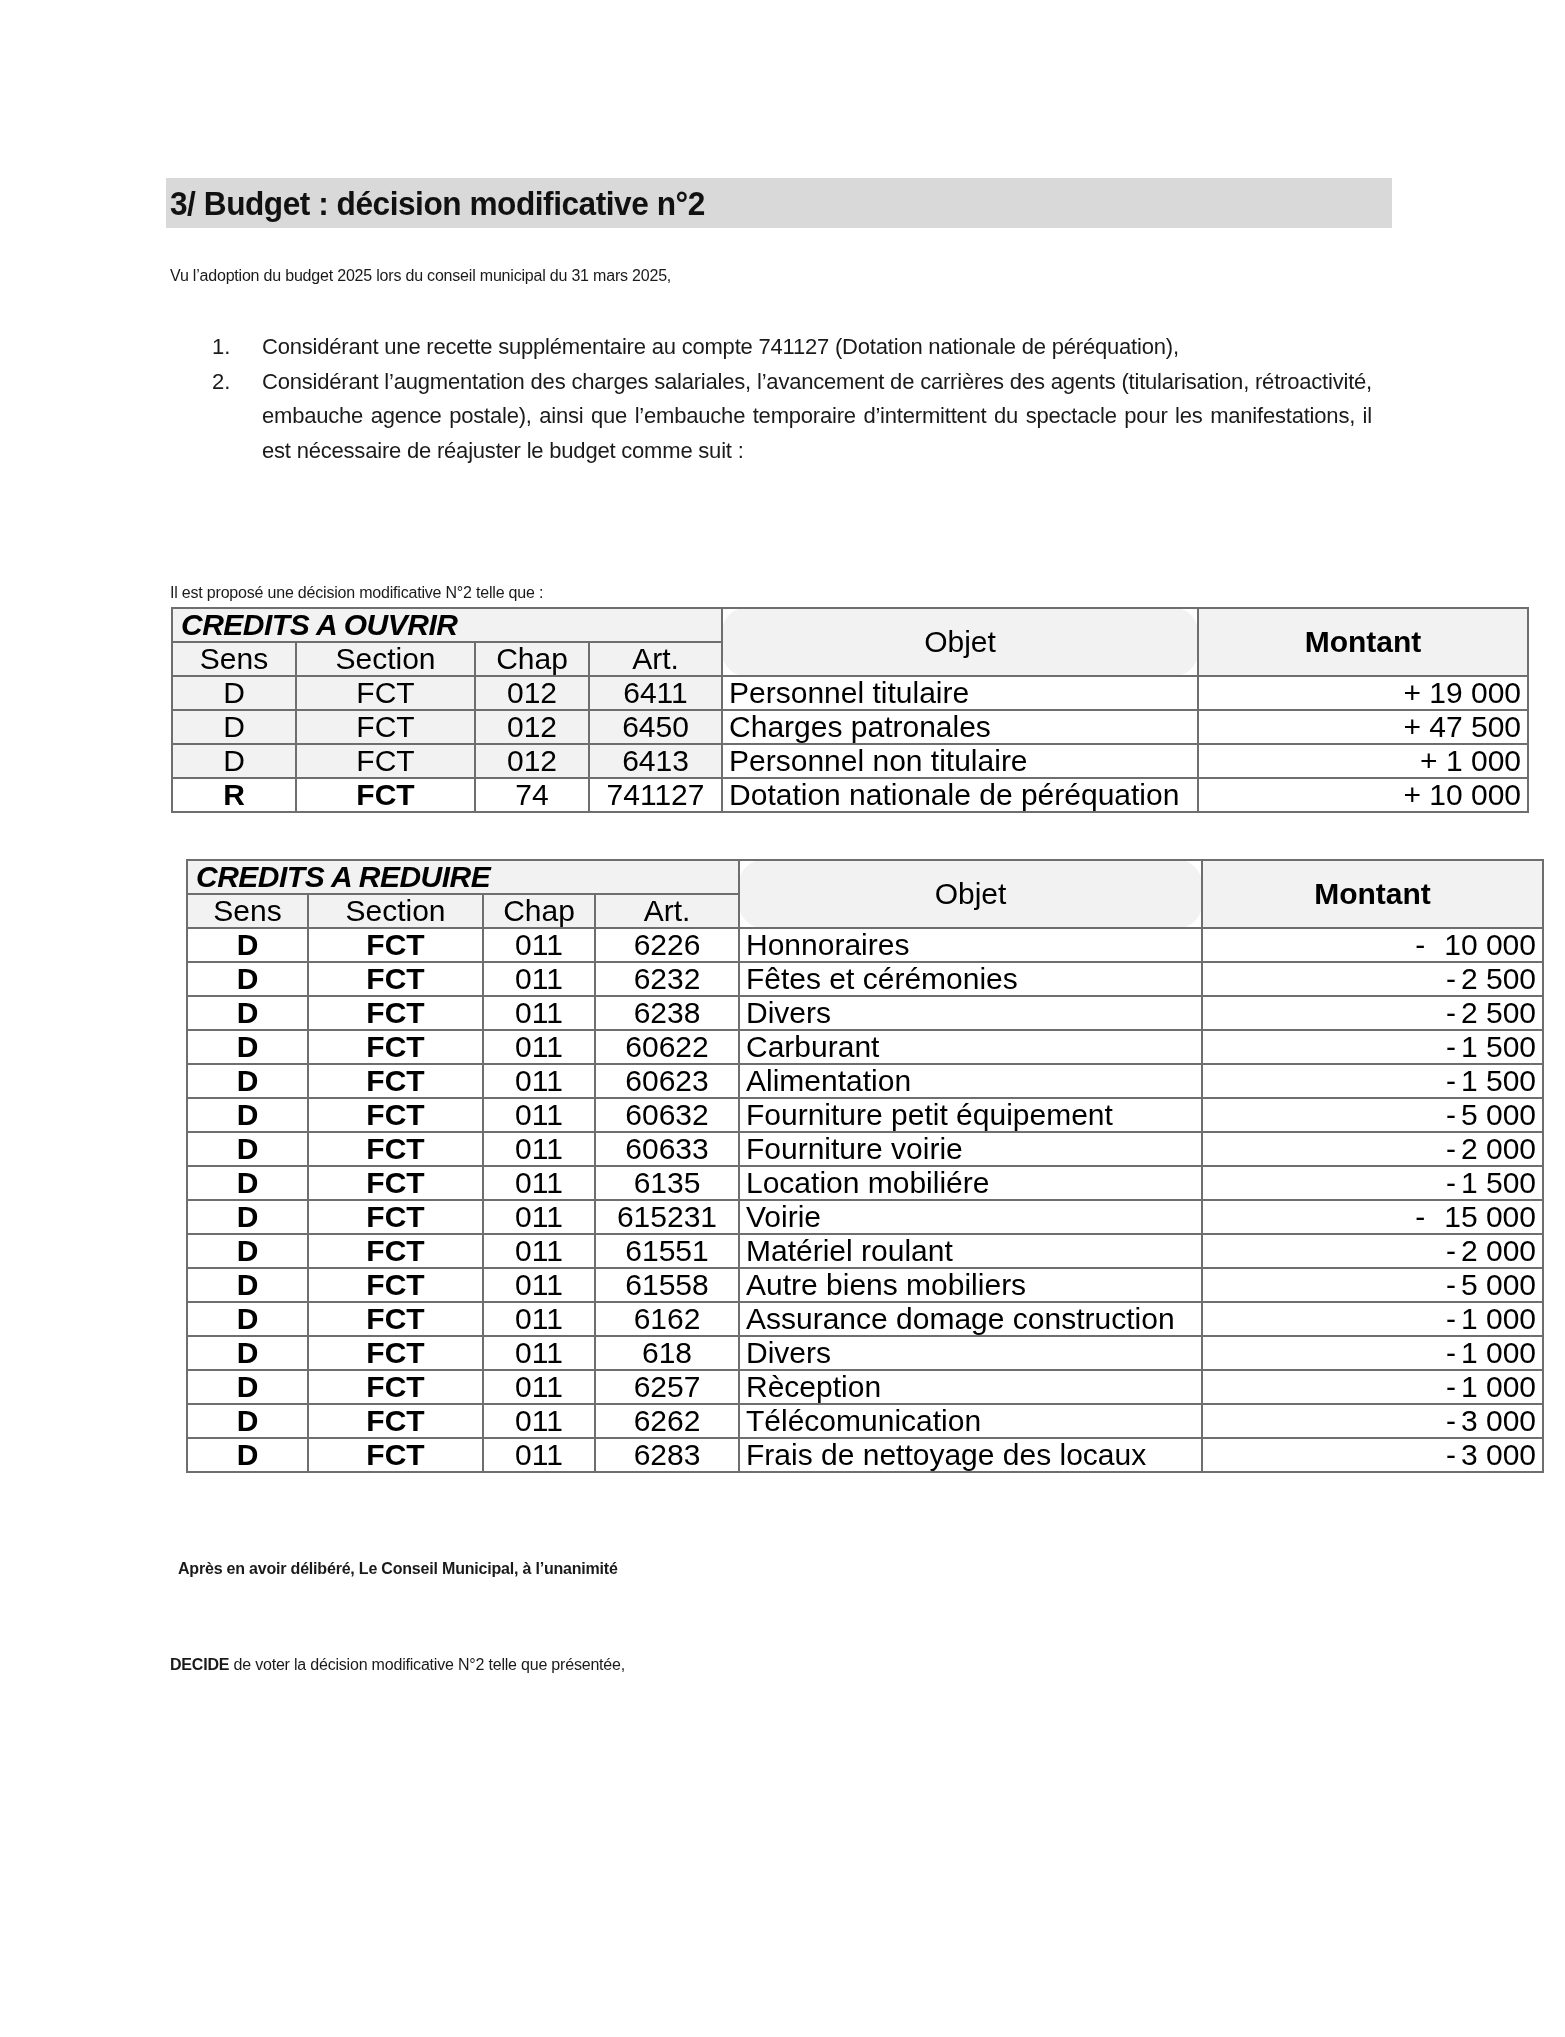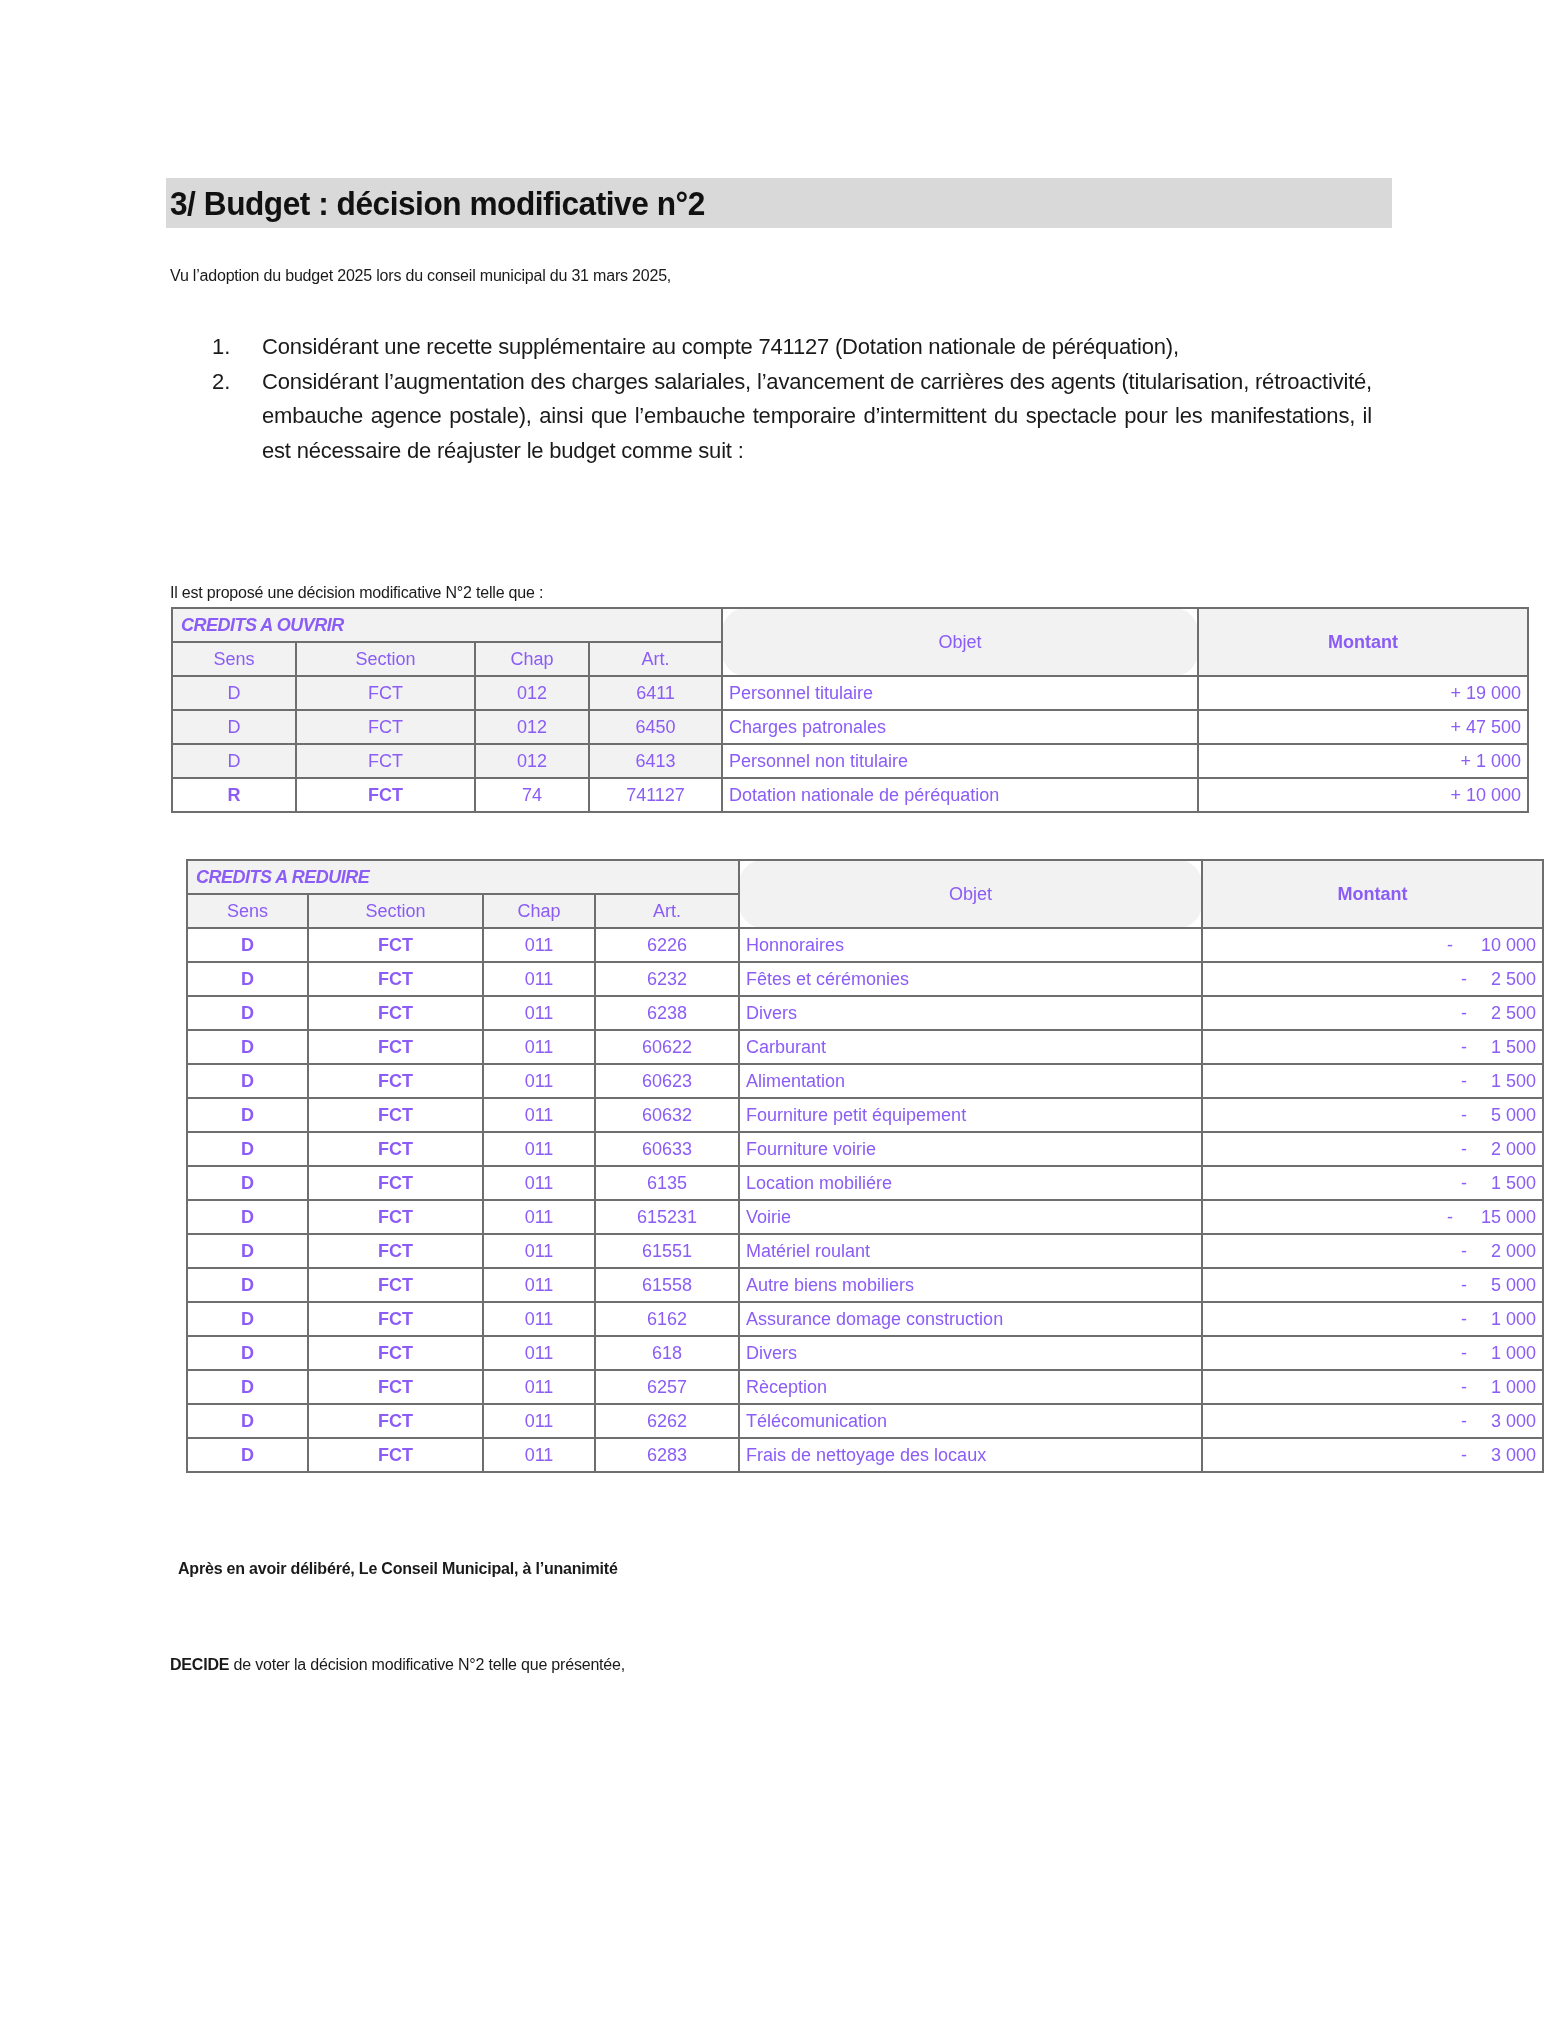--- a/index.html
+++ b/index.html
@@ -24,21 +24,21 @@
   }
   .p-intro { left: 170px; top: 258px; }
   .list { left: 212px; top: 330px; width: 1160px; }
   .list-item { position: relative; font-size: 22px; line-height: 34.5px; }
   .list-num { position: absolute; left: 0; top: 0; width: 40px; }
   .list-text { margin-left: 50px; display: block; text-align: justify; text-align-last: left; letter-spacing: -0.2px; }
   .p-proposal { left: 170px; top: 535px; margin-top: 40px; }
 
   table.budget {
     position: absolute; border-collapse: collapse; table-layout: fixed;
-    font-size: 18px; color: #8b5cf6;
+    font-size: 30px; color: #000000;
   }
   table.budget td, table.budget th {
     border: 2px solid #6e6e6e; padding: 0 6px; height: 32px; line-height: 32px;
     white-space: nowrap; overflow: hidden;
   }
   table.budget th { font-weight: normal; background: #f2f2f2; }
   .th-title { text-align: left; font-weight: bold !important; font-style: italic; padding-left: 8px !important; letter-spacing: -0.5px; }
   .th-col { text-align: center; }
   .th-objet { text-align: center; border-radius: 24px; }
   .th-montant { text-align: center; font-weight: bold !important; }

